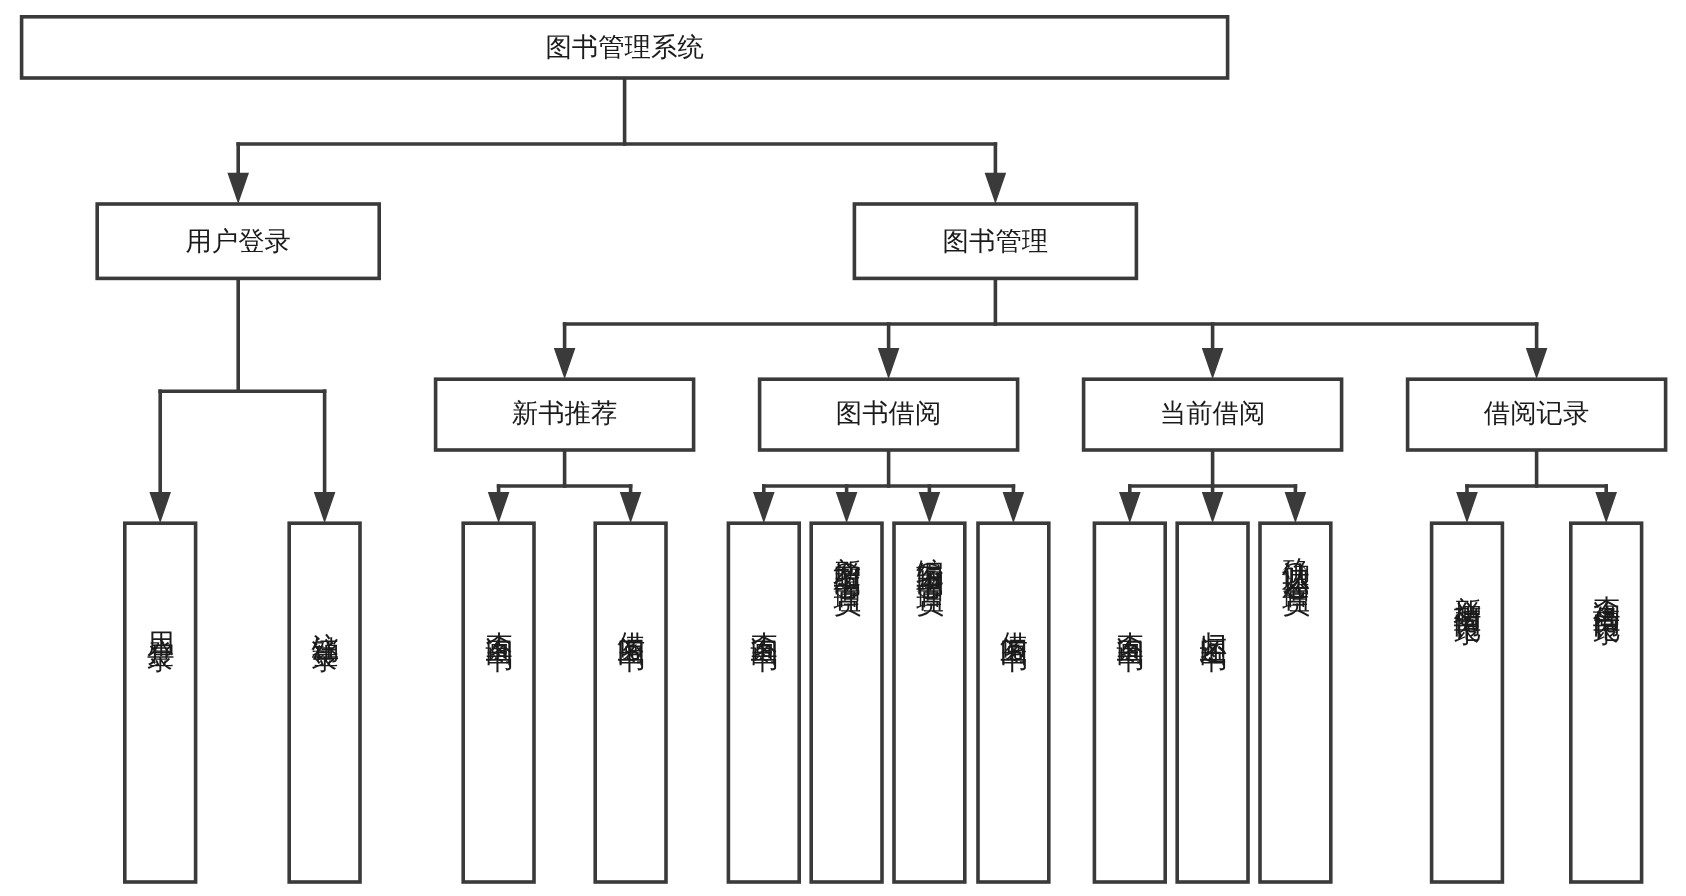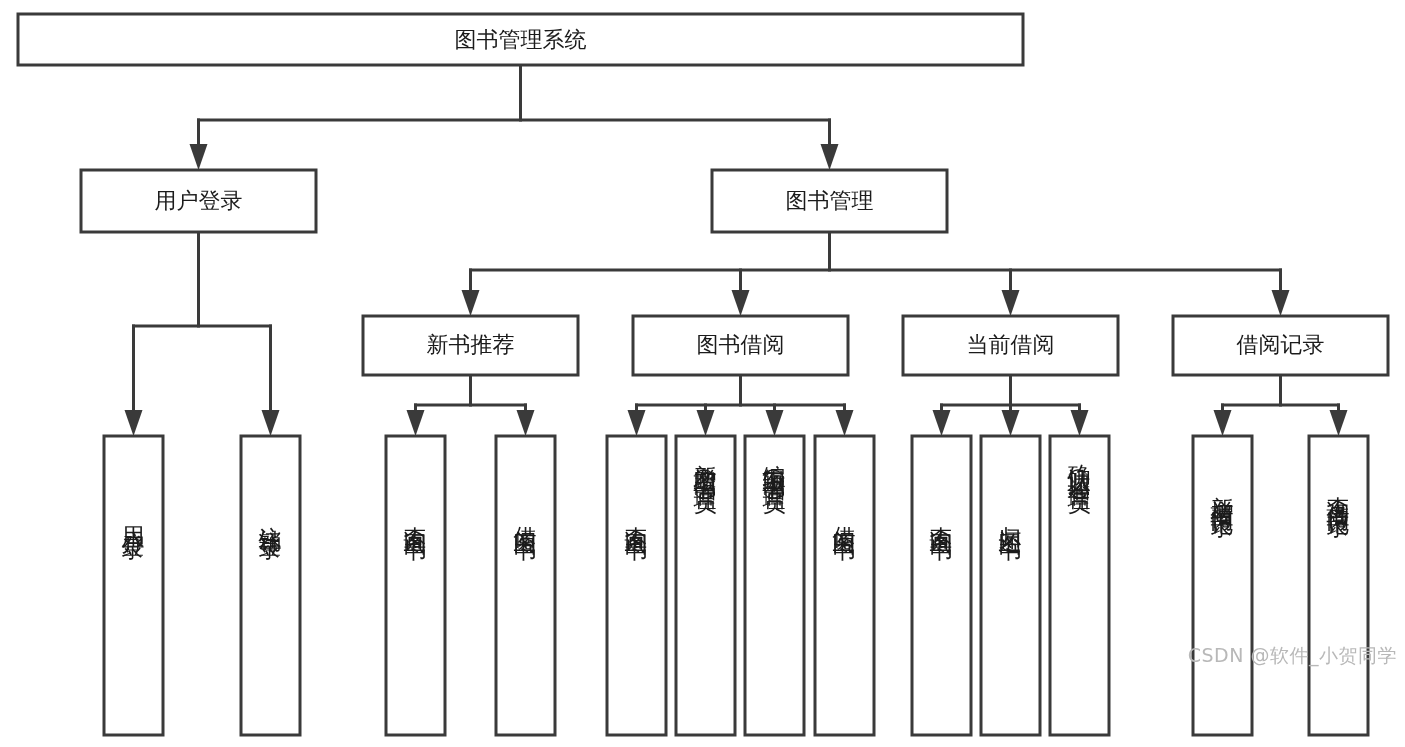--- a/index.html
+++ b/index.html
@@ -227,14 +227,13 @@
       <rect class="node-box" x="1193" y="436" width="59" height="299"></rect>
       <text class="node-label-v" x="1222.5" y="478" text-anchor="start">新增借阅记录</text>
     </g>
     <g>
       <rect class="node-box" x="1309" y="436" width="59" height="299"></rect>
       <text class="node-label-v" x="1338.5" y="478" text-anchor="start">查询借阅记录</text>
     </g>
 
   </svg>
 
-  <div class="watermark-text">CSDN @软件_小贺同学</div>
 </div>
 
 </body></html>

